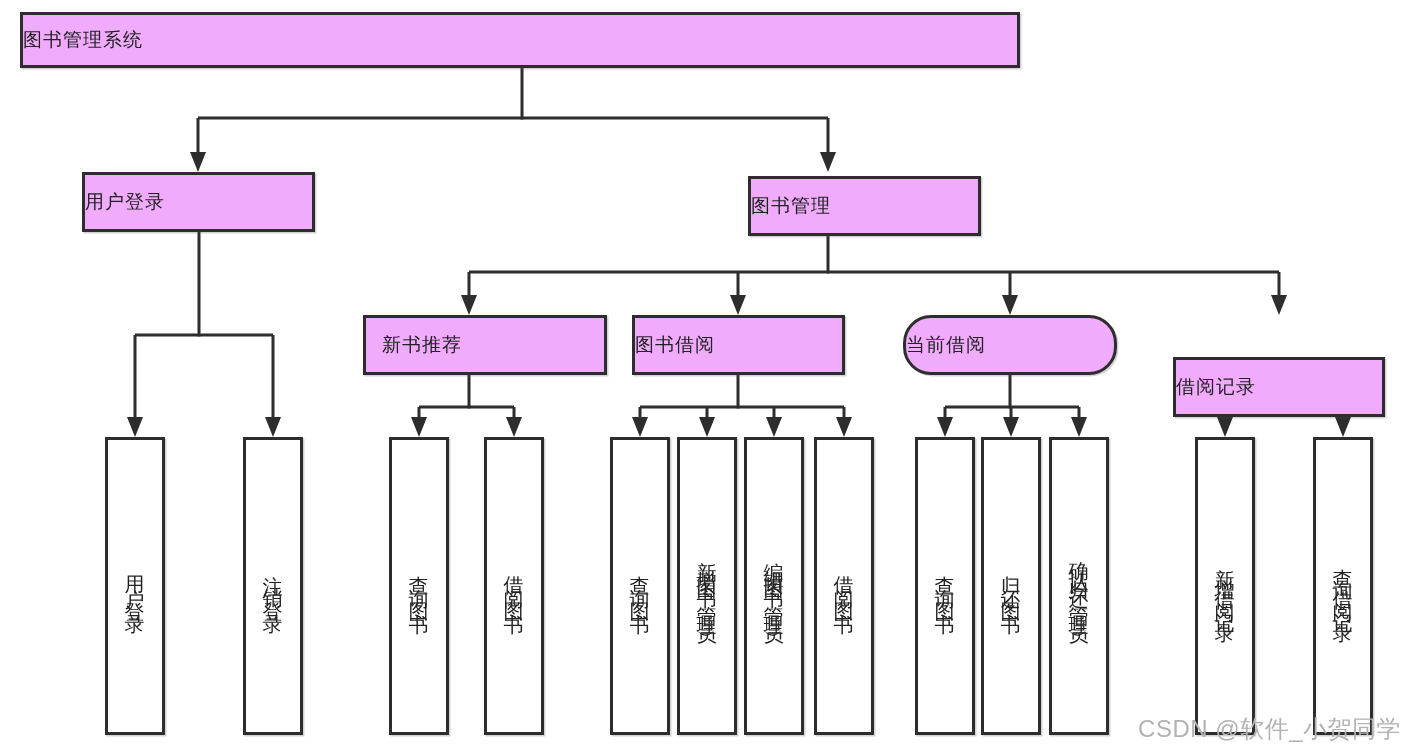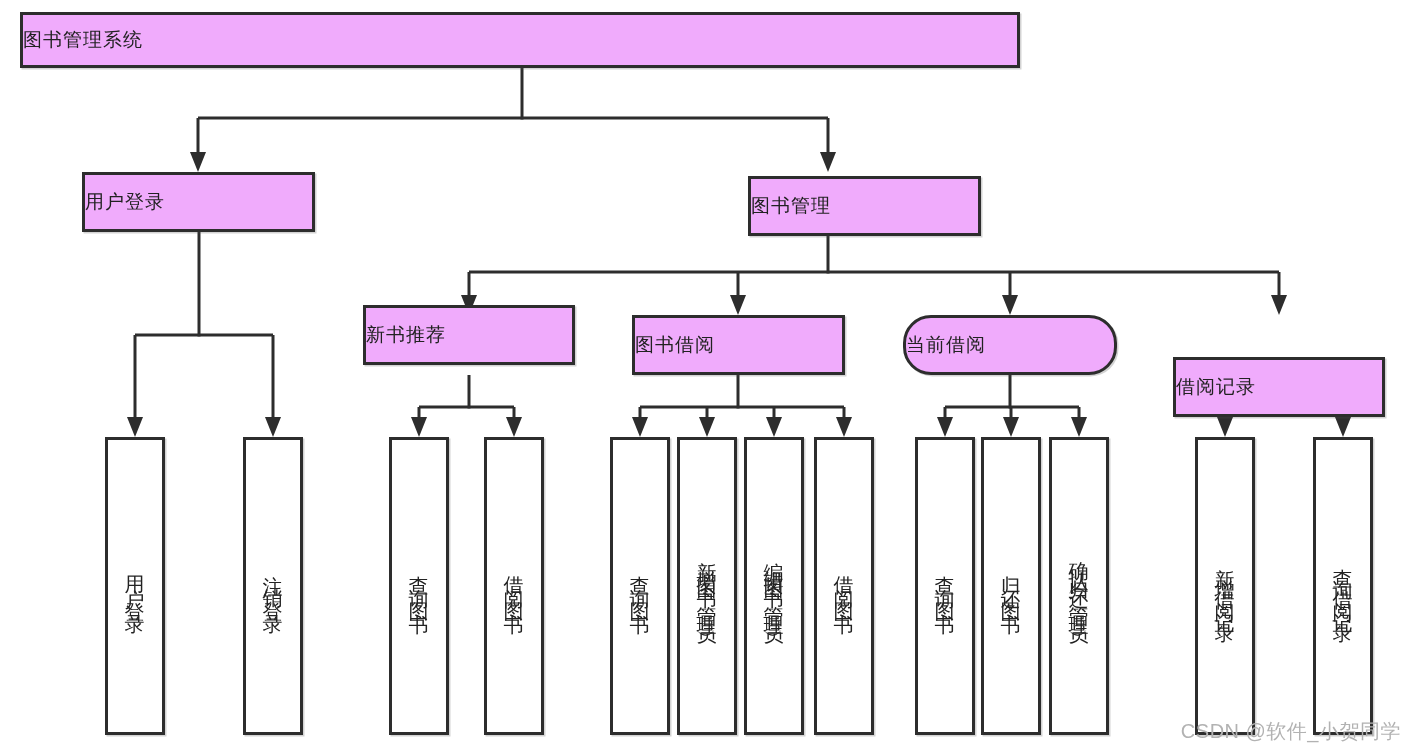--- a/index.html
+++ b/index.html
@@ -25,21 +25,21 @@
     border:3px solid var(--line);
     display:flex;align-items:center;justify-content:flex-start;
     font-size:19px;
     letter-spacing:1px;
     box-shadow:1.5px 1.5px 0 rgba(80,80,80,0.25);
     z-index:2;
   }
   .node-root{left:20px;top:12px;width:1000px;height:56px;font-size:19px;}
   .node-l2-a{left:82px;top:172px;width:233px;height:60px;}
   .node-l2-b{left:712px;top:176px;width:233px;height:60px;margin-left:36px;}
-  .node-l3-a{left:363px;top:305px;width:212px;height:60px;}
+  .node-l3-a{left:363px;top:315px;width:244px;height:60px;padding-left:16px;}
   .node-l3-b{left:632px;top:315px;width:213px;height:60px;font-family:Liberation Mono, monospace;}
   .node-l3-c{left:903px;top:315px;width:214px;height:60px;border-radius:28px;}
   .node-l3-d{left:1173px;top:315px;width:212px;height:60px;margin-top:42px;}
   .leaf{
     position:absolute;
     top:437px;height:298px;width:60px;
     box-sizing:border-box;
     background:#ffffff;
     border:3px solid var(--line);
     display:flex;align-items:center;justify-content:center;
@@ -52,21 +52,21 @@
     font-size:20px;
     line-height:1;
     letter-spacing:13px;
     white-space:nowrap;
   }
   .leaf.long .vtext{letter-spacing:9px;}
   .leaf.mid .vtext{letter-spacing:11px;}
   .watermark{
     position:absolute;
     right:4px;bottom:2px;
-    font-size:20px;
+    font-size:24px;
     letter-spacing:0.5px;
     z-index:3;
   }
 </style>
 </head>
 <body>
 
 <div class="canvas">
 
   <svg class="connectors" viewBox="0 0 1405 747" xmlns="http://www.w3.org/2000/svg">

